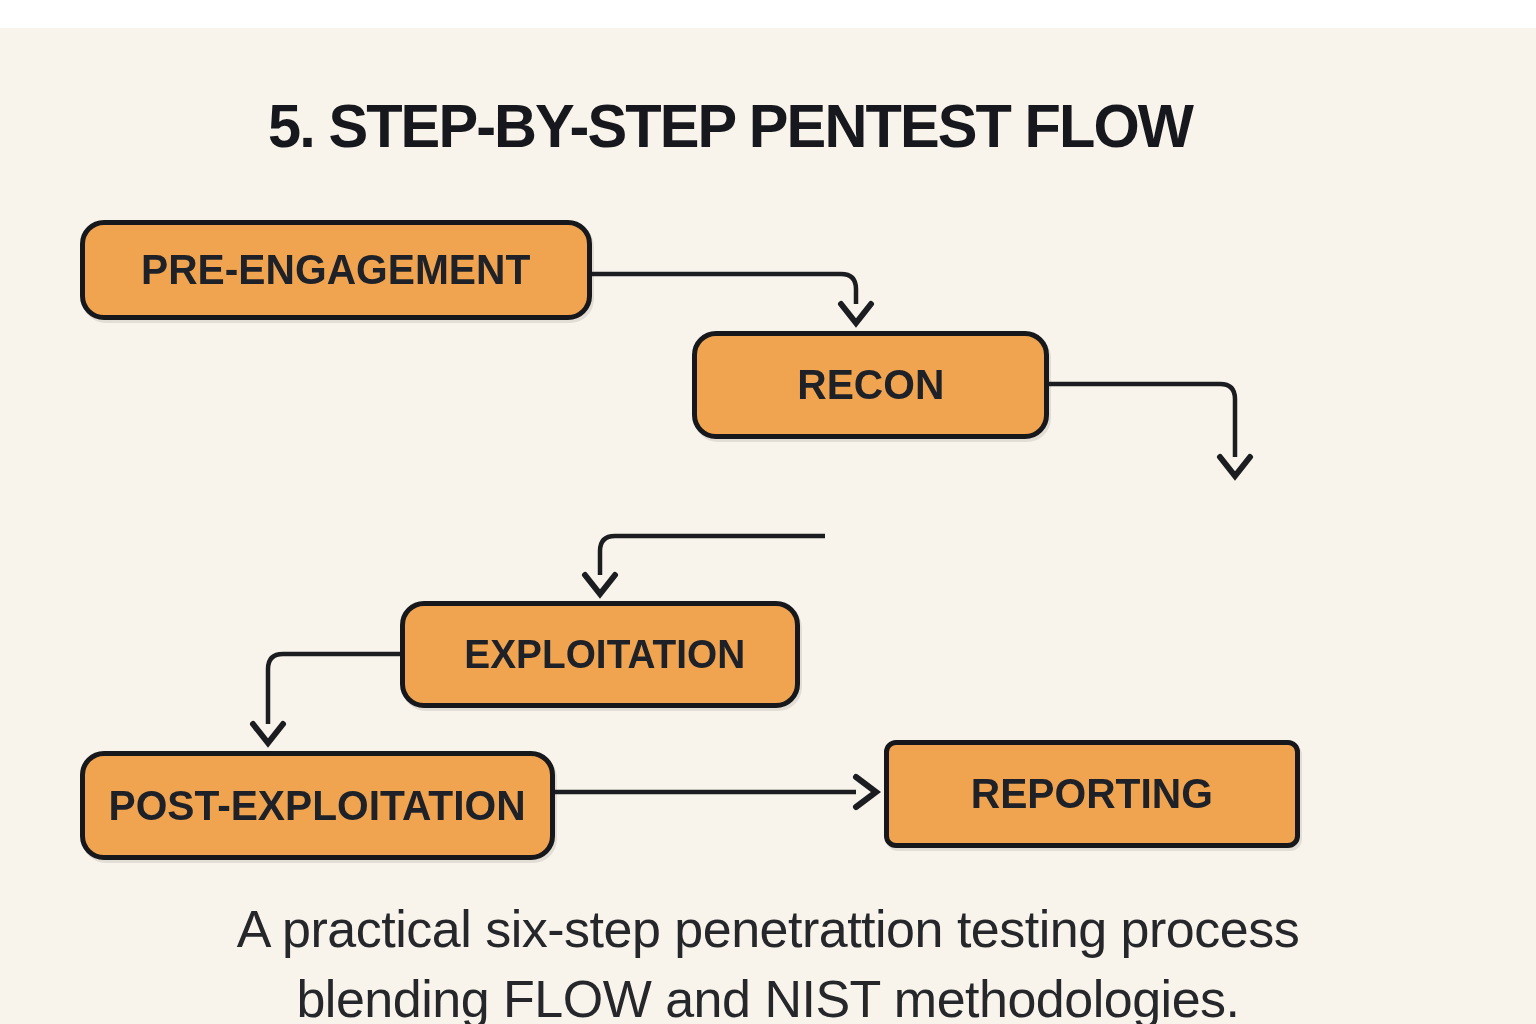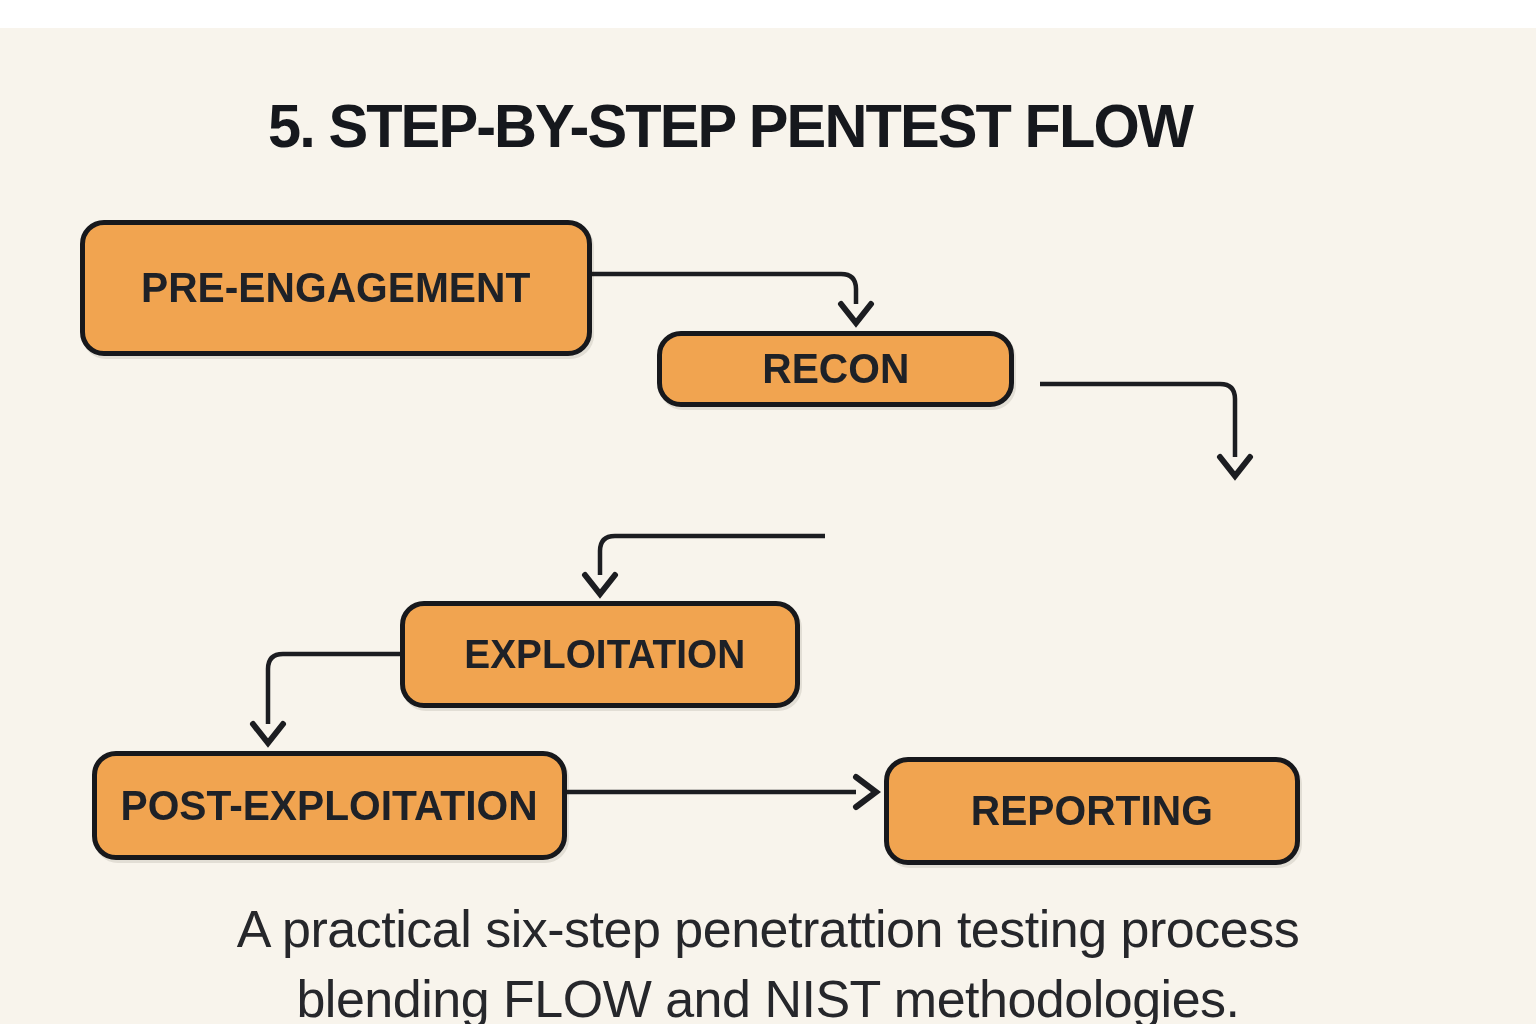--- a/index.html
+++ b/index.html
@@ -57,31 +57,31 @@
     justify-content: center;
     box-shadow: 2px 3px 0 rgba(40,30,10,0.10);
   }
   .node span {
     font-weight: 800;
     color: #1e2127;
     letter-spacing: 0px;
     white-space: nowrap;
     transform: scaleX(0.97);
   }
-  .n-pre    { left: 80px;  top: 192px; width: 512px; height: 136px; }
+  .n-pre    { left: 80px;  top: 192px; width: 512px; height: 100px; }
   .n-pre span { font-size: 42px; }
-  .n-recon  { left: 657px; top: 303px; width: 357px; height: 76px; }
+  .n-recon  { left: 692px; top: 303px; width: 357px; height: 108px; }
   .n-recon span { font-size: 42px; }
   .n-vuln   { left: 825px; top: 455px; width: 607px; height: 107px; }
   .n-vuln span { font-size: 42px; }
   .n-exploit{ left: 400px; top: 573px; width: 400px; height: 107px; padding-left: 9px; }
   .n-exploit span { font-size: 40px; }
-  .n-post   { left: 92px;  top: 723px; width: 475px; height: 109px; }
+  .n-post   { left: 80px;  top: 723px; width: 475px; height: 109px; }
   .n-post span { font-size: 42px; }
-  .n-report { left: 884px; top: 729px; width: 416px; height: 108px; }
+  .n-report { left: 884px; top: 712px; width: 416px; height: 108px; border-radius: 12px; }
   .n-report span { font-size: 42px; }
   .caption {
     position: absolute;
     left: 0;
     top: 866px;
     width: 1536px;
     text-align: center;
     color: #26272b;
     font-size: 52px;
     font-weight: 500;

